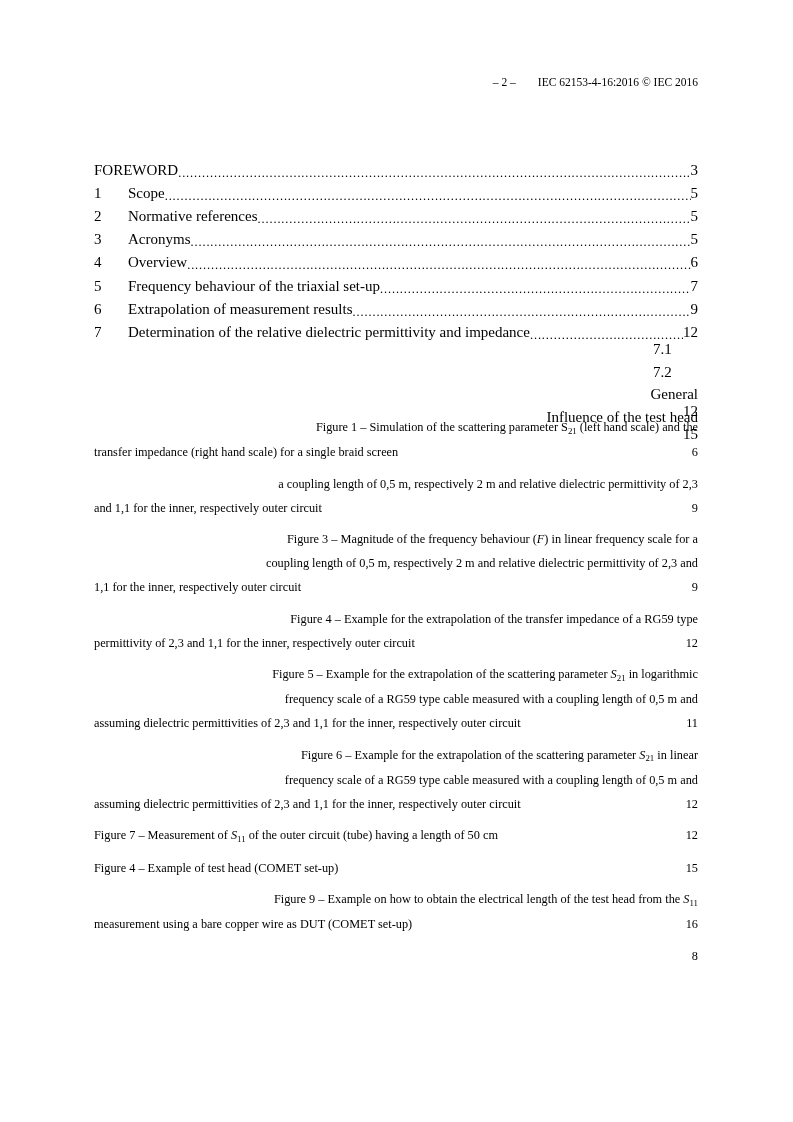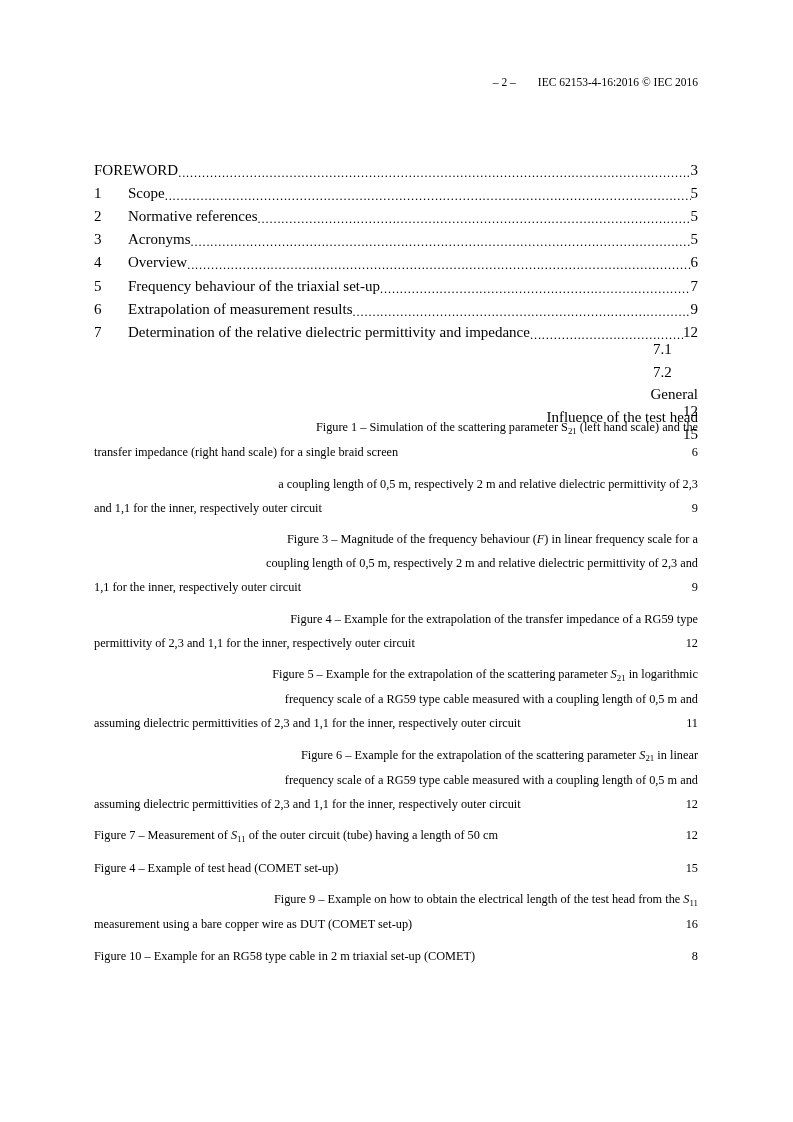--- a/index.html
+++ b/index.html
@@ -297,20 +297,19 @@
       <div class="fig">
         <span class="fig-line">Figure 9 – Example on how to obtain the electrical length of the test head from the <span class="var-it">S</span><sub>11</sub></span>
         <div class="fig-tail">
           <span class="tail-text">measurement using a bare copper wire as DUT (COMET set-up)</span>
           <span class="tail-leader"></span>
           <span class="tail-pg">16</span>
         </div>
       </div>
       <div class="fig">
         <div class="fig-tail">
-          <span class="tail-text">Figure 10 – Example for an RG58 type cable in 2 m triaxial set-up (COMET)</span>
           <span class="tail-leader"></span>
           <span class="tail-pg">8</span>
         </div>
       </div>
     </div>
 
 </div>
 
 </body></html>

